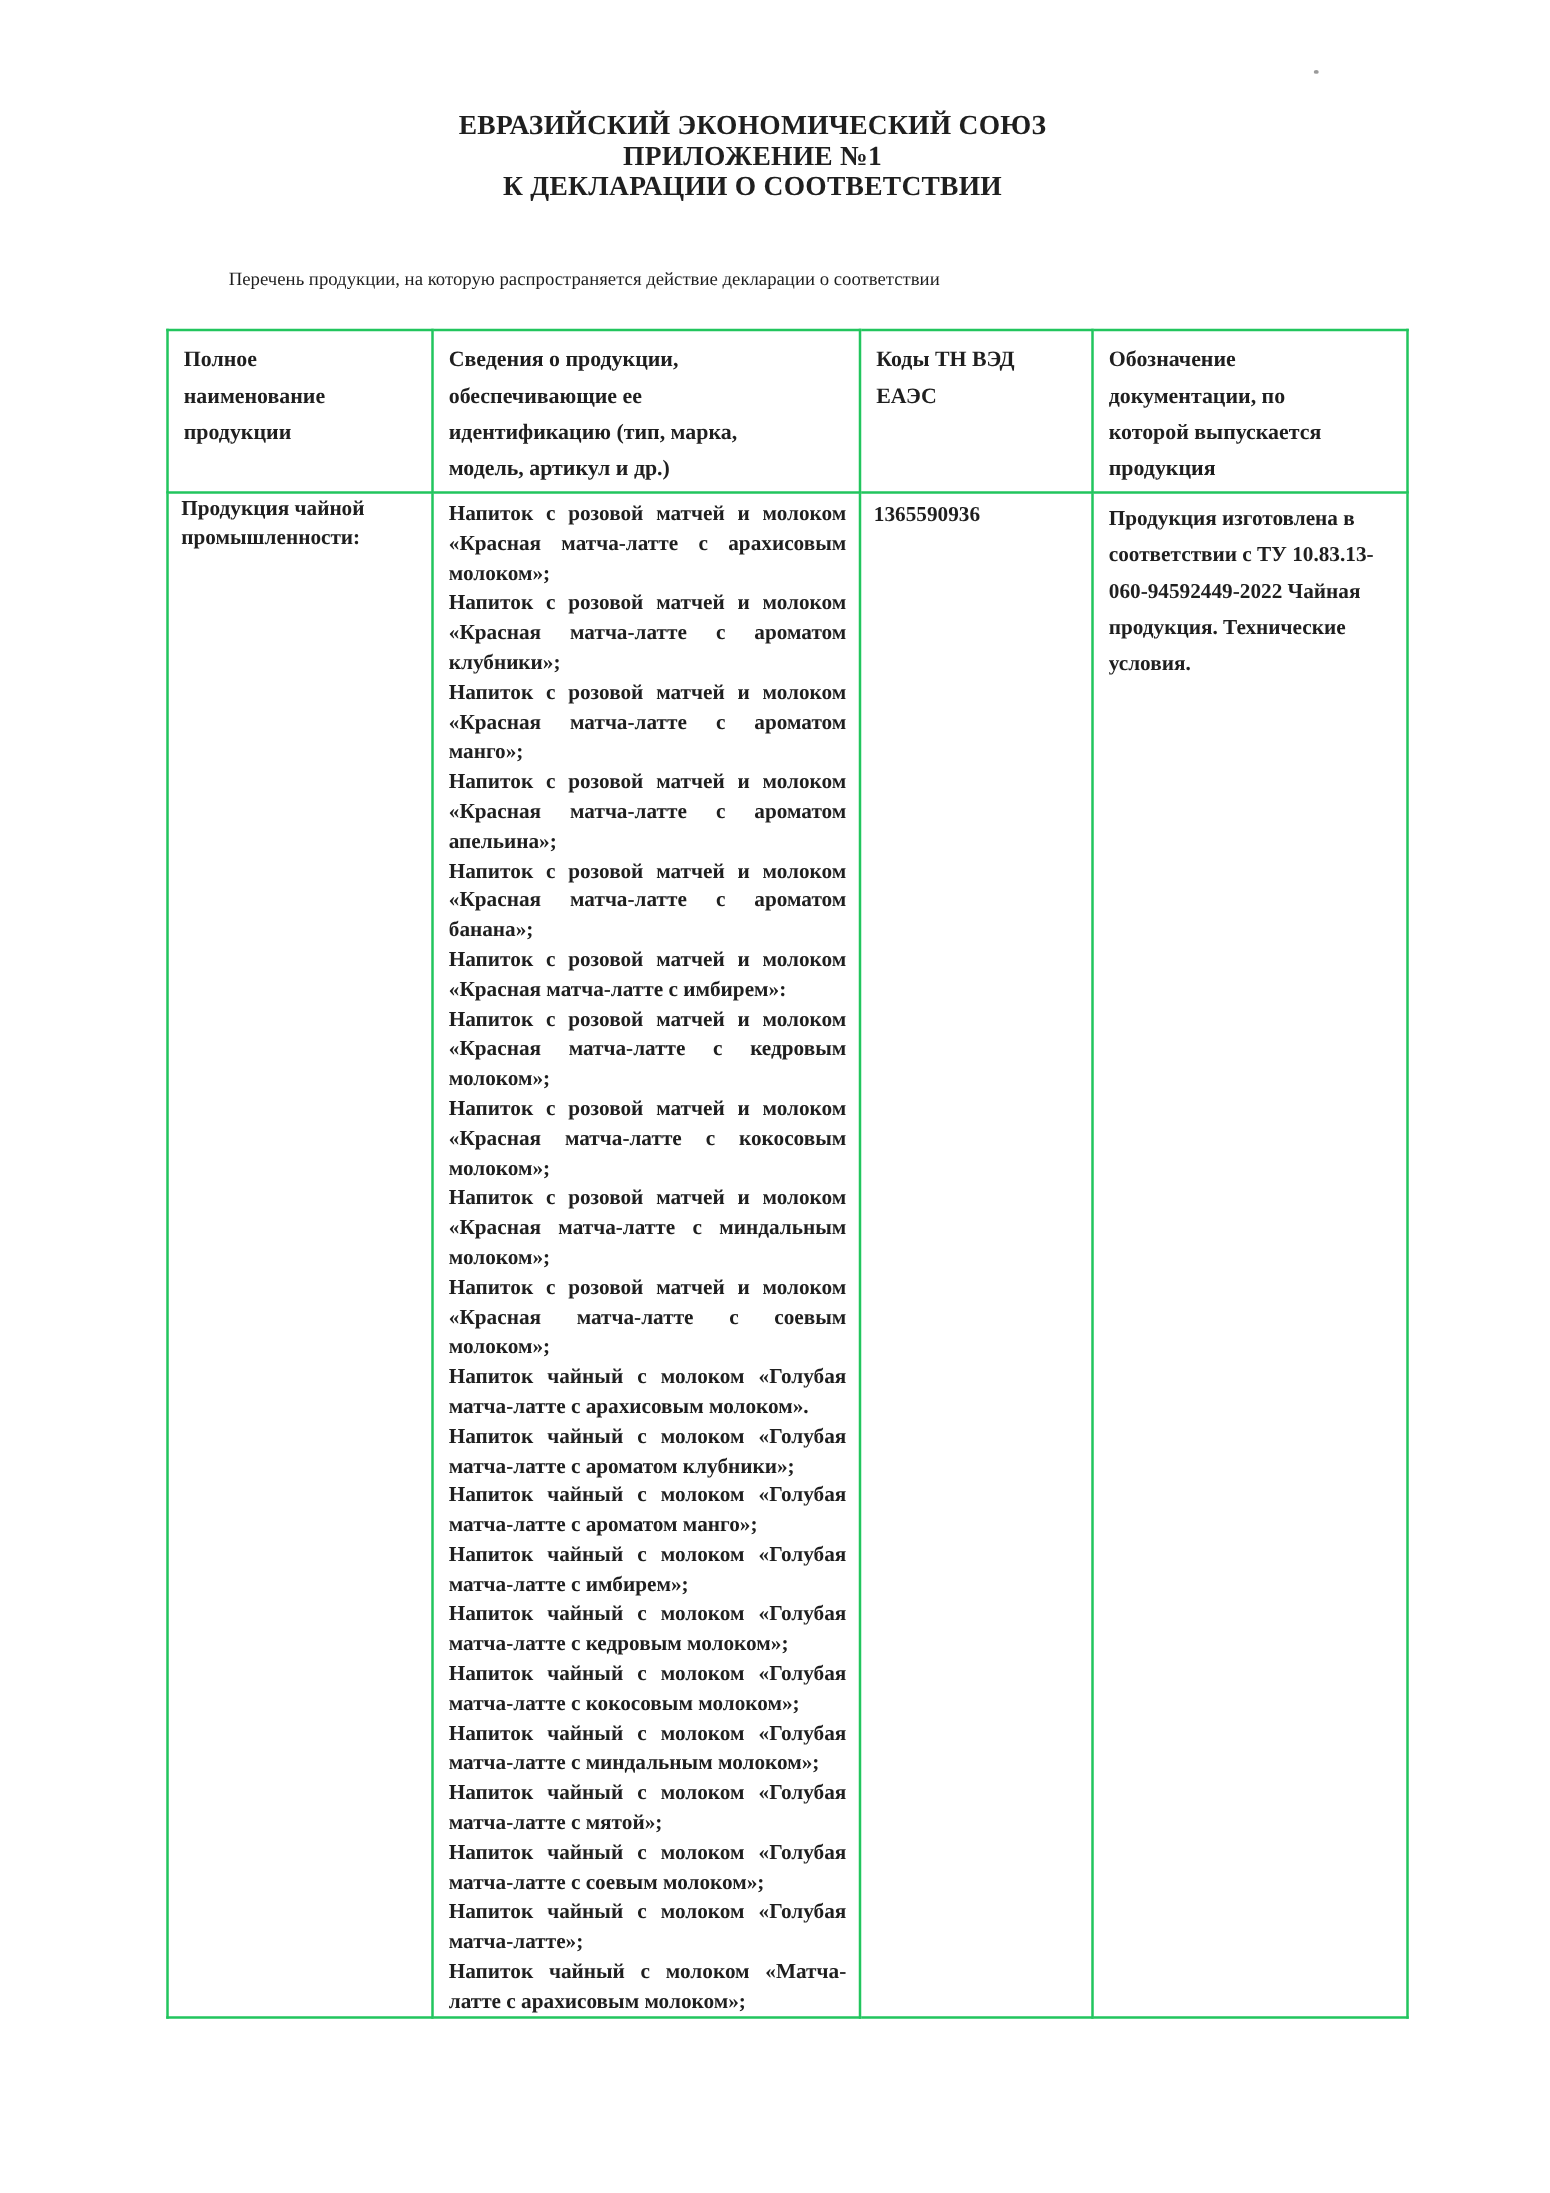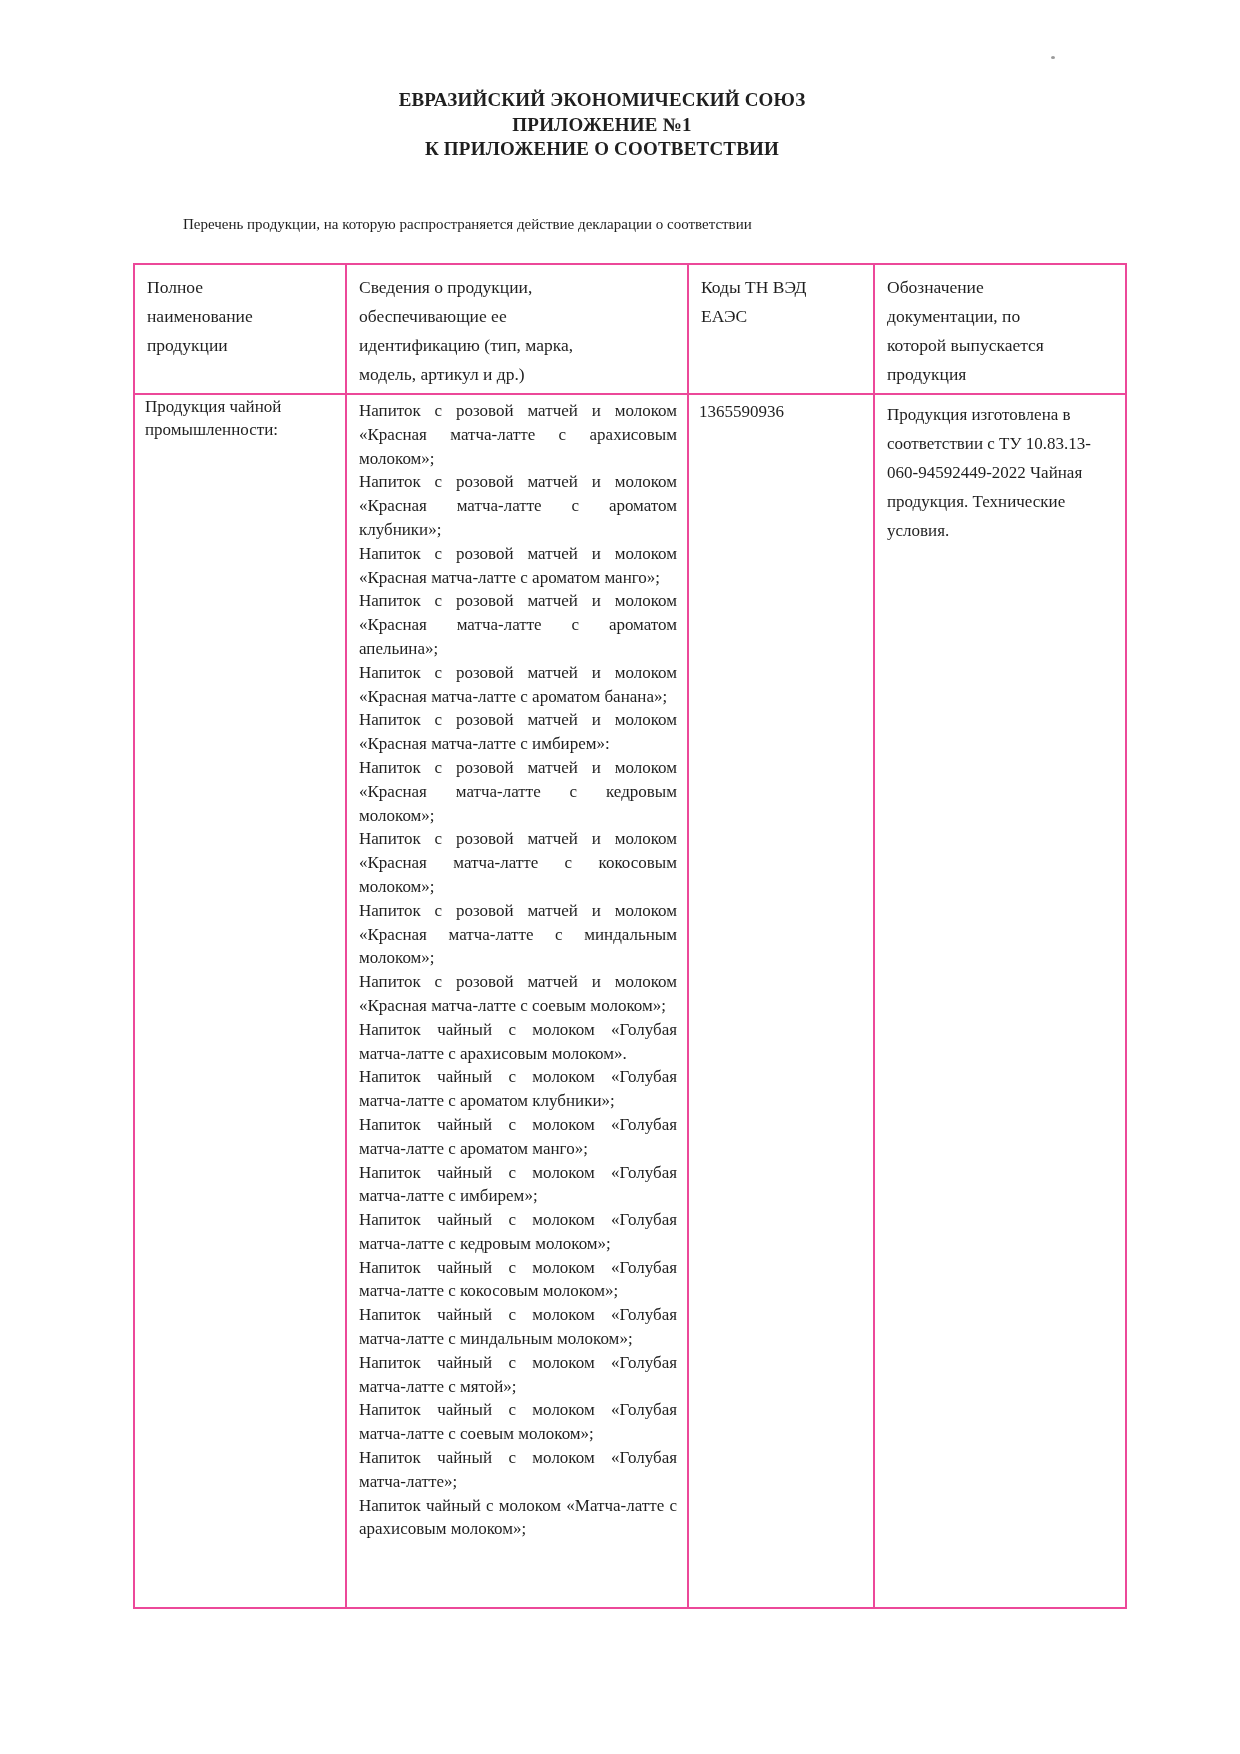--- a/index.html
+++ b/index.html
@@ -21,21 +21,21 @@
     background: #ffffff;
   }
   
   .title-block {
     position: absolute;
     top: 88px;
     left: 0;
     width: 1204px;
     text-align: center;
     font-weight: bold;
-    font-size: 19px;
+    font-size: 22px;
     line-height: 24.5px;
     letter-spacing: 0.2px;
   }
   
   .subtitle {
     position: absolute;
     top: 213px;
     left: 183px;
     font-size: 15px;
     line-height: 22px;
@@ -48,23 +48,24 @@
     width: 992px;
     border-collapse: collapse;
     table-layout: fixed;
     font-size: 17px;
   }
   table.doc-table col.c1 { width: 212px; }
   table.doc-table col.c2 { width: 342px; }
   table.doc-table col.c3 { width: 186px; }
   table.doc-table col.c4 { width: 252px; }
   table.doc-table td {
-    border: 2px solid #ec4899;
+    border: 2px solid #22c55e;
     vertical-align: top;
     overflow: hidden;
+    font-weight: bold;
   }
   tr.header-row { height: 130px; }
   tr.header-row td {
     padding: 8px 10px 0 12px;
     white-space: pre-line;
     line-height: 29px;
     font-size: 17.5px;
   }
   tr.data-row { height: 1214px; margin-left: 22px; }
   td.cell-name {
@@ -100,21 +101,21 @@
   }
 </style>
 </head>
 <body>
 
 <div class="page">
 
   <div class="title-block">
     <div>ЕВРАЗИЙСКИЙ ЭКОНОМИЧЕСКИЙ СОЮЗ</div>
     <div>ПРИЛОЖЕНИЕ №1</div>
-    <div>К ПРИЛОЖЕНИЕ О СООТВЕТСТВИИ</div>
+    <div>К ДЕКЛАРАЦИИ О СООТВЕТСТВИИ</div>
   </div>
 
   <div class="subtitle">Перечень продукции, на которую распространяется действие декларации о соответствии</div>
 
   <table class="doc-table">
     <colgroup>
       <col class="c1">
         <col class="c2">
         <col class="c3">
         <col class="c4">

